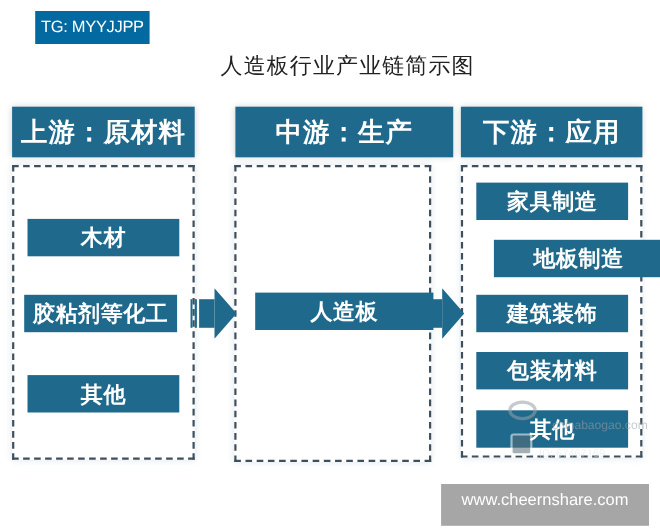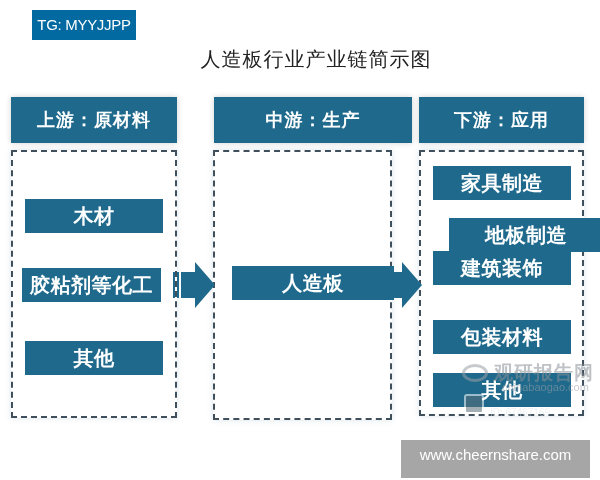--- a/index.html
+++ b/index.html
@@ -38,21 +38,21 @@
       font-size: 20px;
       color: #222222;
       letter-spacing: 1px;
     }
     .header-box {
       position: absolute;
       top: 97px;
       height: 46px;
       background: #1f6a8c;
       color: #ffffff;
-      font-size: 18px;
+      font-size: 24px;
       font-weight: bold;
       line-height: 46px;
       text-align: center;
       box-shadow: 0 0 6px rgba(0,0,0,0.18);
       letter-spacing: 1px;
     }
     .dash-box {
       position: absolute;
       top: 150px;
       height: 266px;
@@ -170,38 +170,37 @@
 <div class="item-box" style="left:25px; top:199px; width:138px;">木材</div>
 <div class="item-box" style="left:22px; top:268px; width:139px;">胶粘剂等化工产品</div>
 <div class="item-box" style="left:25px; top:341px; width:138px;">其他</div>
 
 <div class="dash-box" style="left:213px; width:179px; height:270px;"></div>
 <div class="item-box" style="left:232px; top:266px; width:162px;">人造板</div>
 
 <div class="dash-box" style="left:419px; width:165px; height:266px;"></div>
 <div class="item-box" style="left:433px; top:166px; width:138px;">家具制造</div>
 <div class="item-box" style="left:449px; top:218px; width:154px;">地板制造</div>
-<div class="item-box" style="left:433px; top:251px; width:138px;">建筑装饰</div>
+<div class="item-box" style="left:433px; top:268px; width:138px;">建筑装饰</div>
 <div class="item-box" style="left:433px; top:320px; width:138px;">包装材料</div>
 <div class="item-box" style="left:433px; top:373px; width:138px;">其他</div>
 
 <svg class="arrow" style="left:173px; top:262px;" viewBox="0 0 42 46">
   <rect x="0" y="10" width="2" height="26" fill="#1f6a8c"></rect>
   <rect x="4" y="10" width="2" height="26" fill="#1f6a8c"></rect>
   <rect x="8" y="10" width="14" height="26" fill="#1f6a8c"></rect>
   <polygon points="22,0 42,23 22,46" fill="#1f6a8c"></polygon>
 </svg>
 <svg class="arrow" style="left:380px; top:262px;" viewBox="0 0 42 46">
   <rect x="0" y="10" width="2" height="26" fill="#1f6a8c"></rect>
   <rect x="4" y="10" width="2" height="26" fill="#1f6a8c"></rect>
   <rect x="8" y="10" width="14" height="26" fill="#1f6a8c"></rect>
   <polygon points="22,0 42,23 22,46" fill="#1f6a8c"></polygon>
 </svg>
 
 <div class="watermark">
   <div class="wm-logo"></div>
-  <div class="wm-name">观研报告网</div>
   <div class="wm-url">chinabaogao.com</div>
   <div class="wm-icon"></div>
   <div class="wm-id">ID: 67467169</div>
 </div>
 
 <div class="site-badge">www.cheernshare.com</div>
 
 </body></html>

